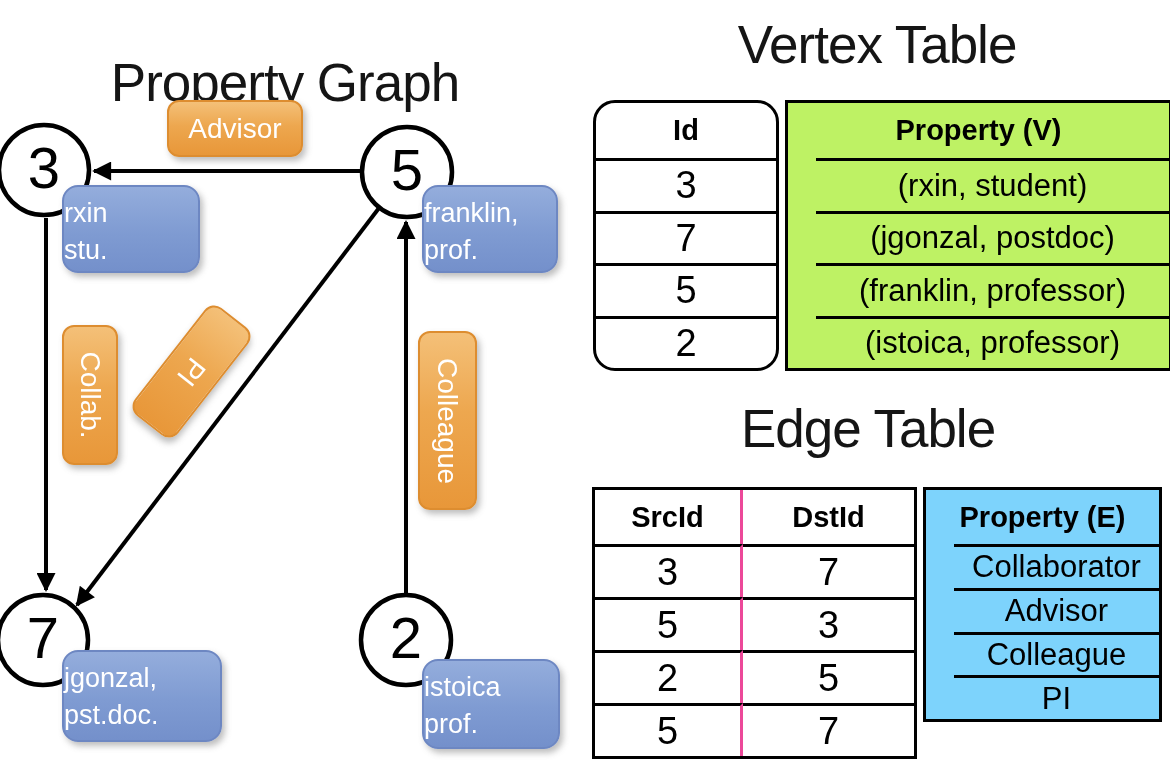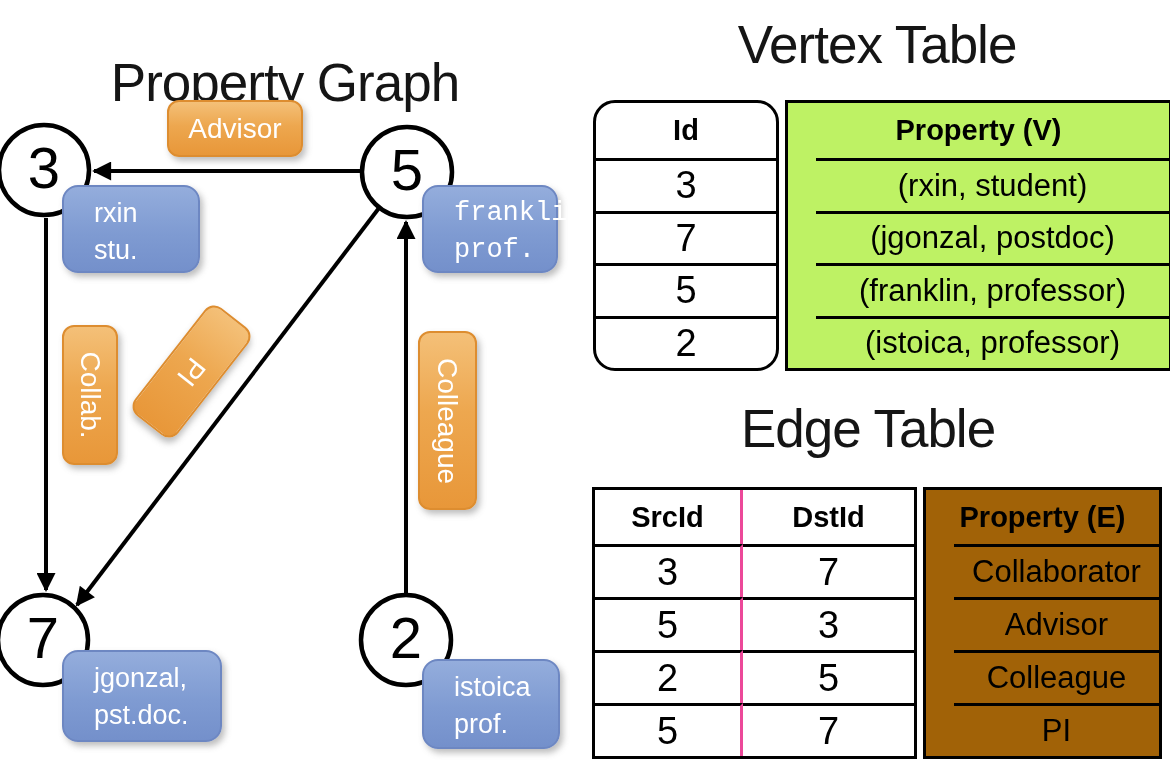--- a/index.html
+++ b/index.html
@@ -29,21 +29,21 @@
     font-size:28px;
   }
   .vtext { transform:rotate(90deg); white-space:nowrap; }
   .pi-rot { transform:rotate(38deg); }
   
   .vbox {
     position:absolute; box-sizing:border-box;
     background:linear-gradient(180deg,#94addc 0%, #7f9bd2 55%, #7490cb 100%);
     border:2px solid #6d87c2; border-radius:16px;
     box-shadow:3px 4px 6px rgba(110,110,110,.45);
-    color:#fff; font-size:27px; padding:8px 0 0 30px;
+    color:#fff; font-size:27px; padding:8px 0 0 0;
   }
   .vbox .bline { line-height:37px; }
   
   .tbox {
     position:absolute; box-sizing:border-box;
     border:3px solid #000; display:grid;
   }
   .cell {
     box-sizing:border-box; display:flex; align-items:center; justify-content:center;
     border-top:3px solid #000; overflow:hidden;
@@ -94,21 +94,21 @@
     <span class="vtext">PI</span>
   </div>
   <div class="ebox" style="left:418px; top:331px; width:59px; height:179px;">
     <span class="vtext">Colleague</span>
   </div>
 
   <div class="vbox" style="left:62px; top:185px; width:138px; height:88px;">
     <div class="bline">rxin</div>
     <div class="bline">stu.</div>
   </div>
-  <div class="vbox" style="left:422px; top:185px; width:136px; height:88px;font-family:Liberation Mono, monospace;">
+  <div class="vbox" style="left:422px; top:185px; width:136px; height:88px;">
     <div class="bline">franklin,</div>
     <div class="bline">prof.</div>
   </div>
   <div class="vbox" style="left:62px; top:650px; width:160px; height:92px;">
     <div class="bline">jgonzal,</div>
     <div class="bline">pst.doc.</div>
   </div>
   <div class="vbox" style="left:422px; top:650px; width:138px; height:90px;margin-top:9px;">
     <div class="bline">istoica</div>
     <div class="bline">prof.</div>
@@ -136,21 +136,21 @@
     <div class="cell num colsep">3</div>
     <div class="cell num">7</div>
     <div class="cell num colsep">5</div>
     <div class="cell num">3</div>
     <div class="cell num colsep">2</div>
     <div class="cell num">5</div>
     <div class="cell num colsep">5</div>
     <div class="cell num">7</div>
   </div>
 
-  <div class="tbox" style="left:923px; top:487px; width:239px; height:272px; grid-template-rows:54px repeat(4,1fr); background:#a16207;">
+  <div class="tbox" style="left:923px; top:487px; width:239px; height:235px; grid-template-rows:54px repeat(4,1fr); background:#7dd3fc;">
     <div class="cell th first">Property (E)</div>
     <div class="cell prop">Collaborator</div>
     <div class="cell prop">Advisor</div>
     <div class="cell prop">Colleague</div>
     <div class="cell prop">PI</div>
   </div>
 
 </div>
 
 </body></html>

